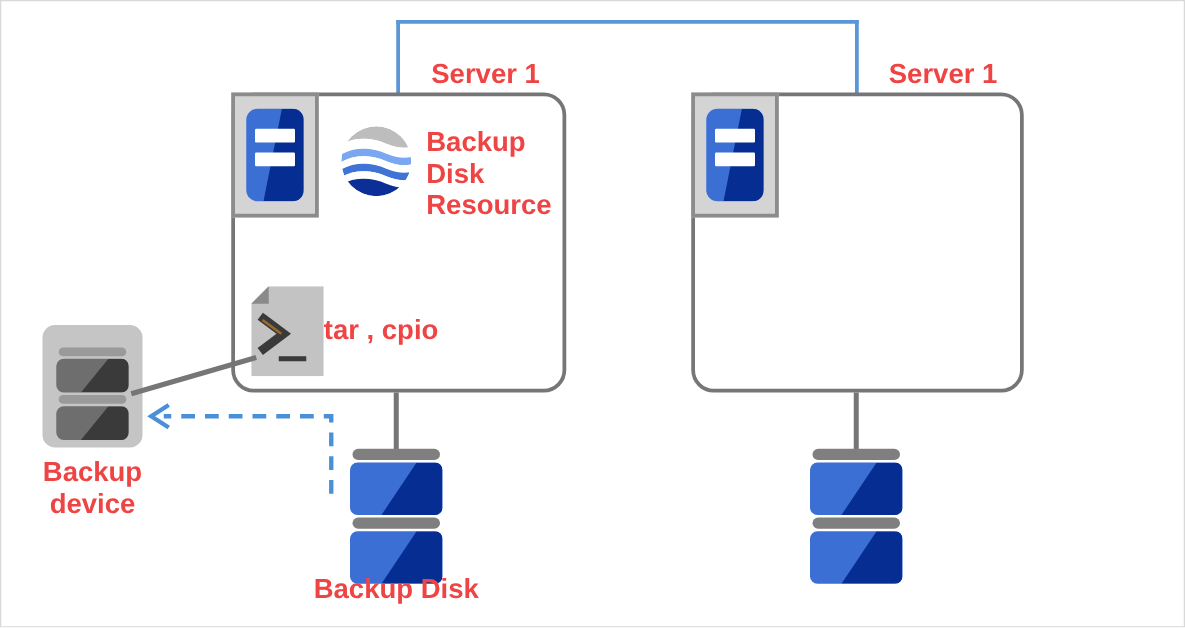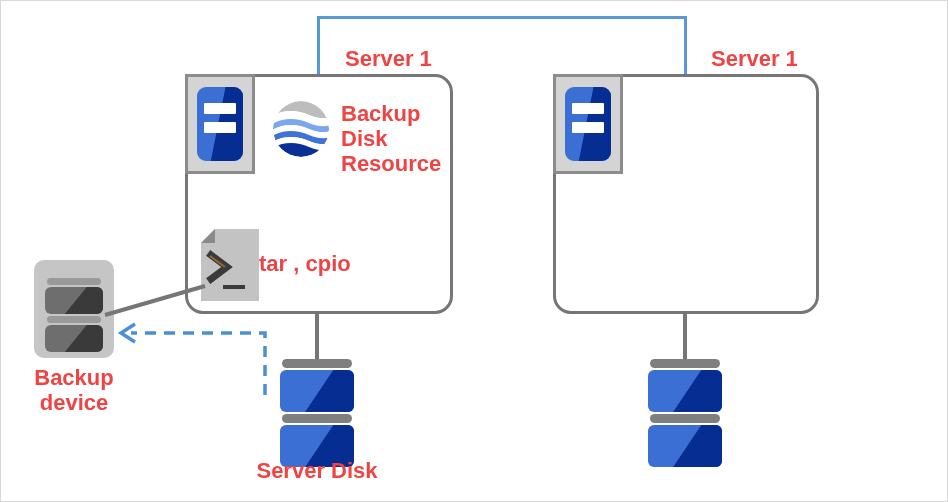--- a/index.html
+++ b/index.html
@@ -226,21 +226,21 @@
   <div class="disk-stack" style="left:279px; top:358px;">
     <div class="disk-band"></div>
     <div class="disk-body">
       <div class="shade"></div>
     </div>
     <div class="disk-band"></div>
     <div class="disk-body">
       <div class="shade"></div>
     </div>
   </div>
-  <div class="label center" style="left:246px; top:457px; width:140px;">Server Disk</div>
+  <div class="label center" style="left:246px; top:457px; width:140px;">Backup Disk</div>
 
   <div class="disk-stack" style="left:647px; top:358px;">
     <div class="disk-band"></div>
     <div class="disk-body">
       <div class="shade"></div>
     </div>
     <div class="disk-band"></div>
     <div class="disk-body">
       <div class="shade"></div>
     </div>

